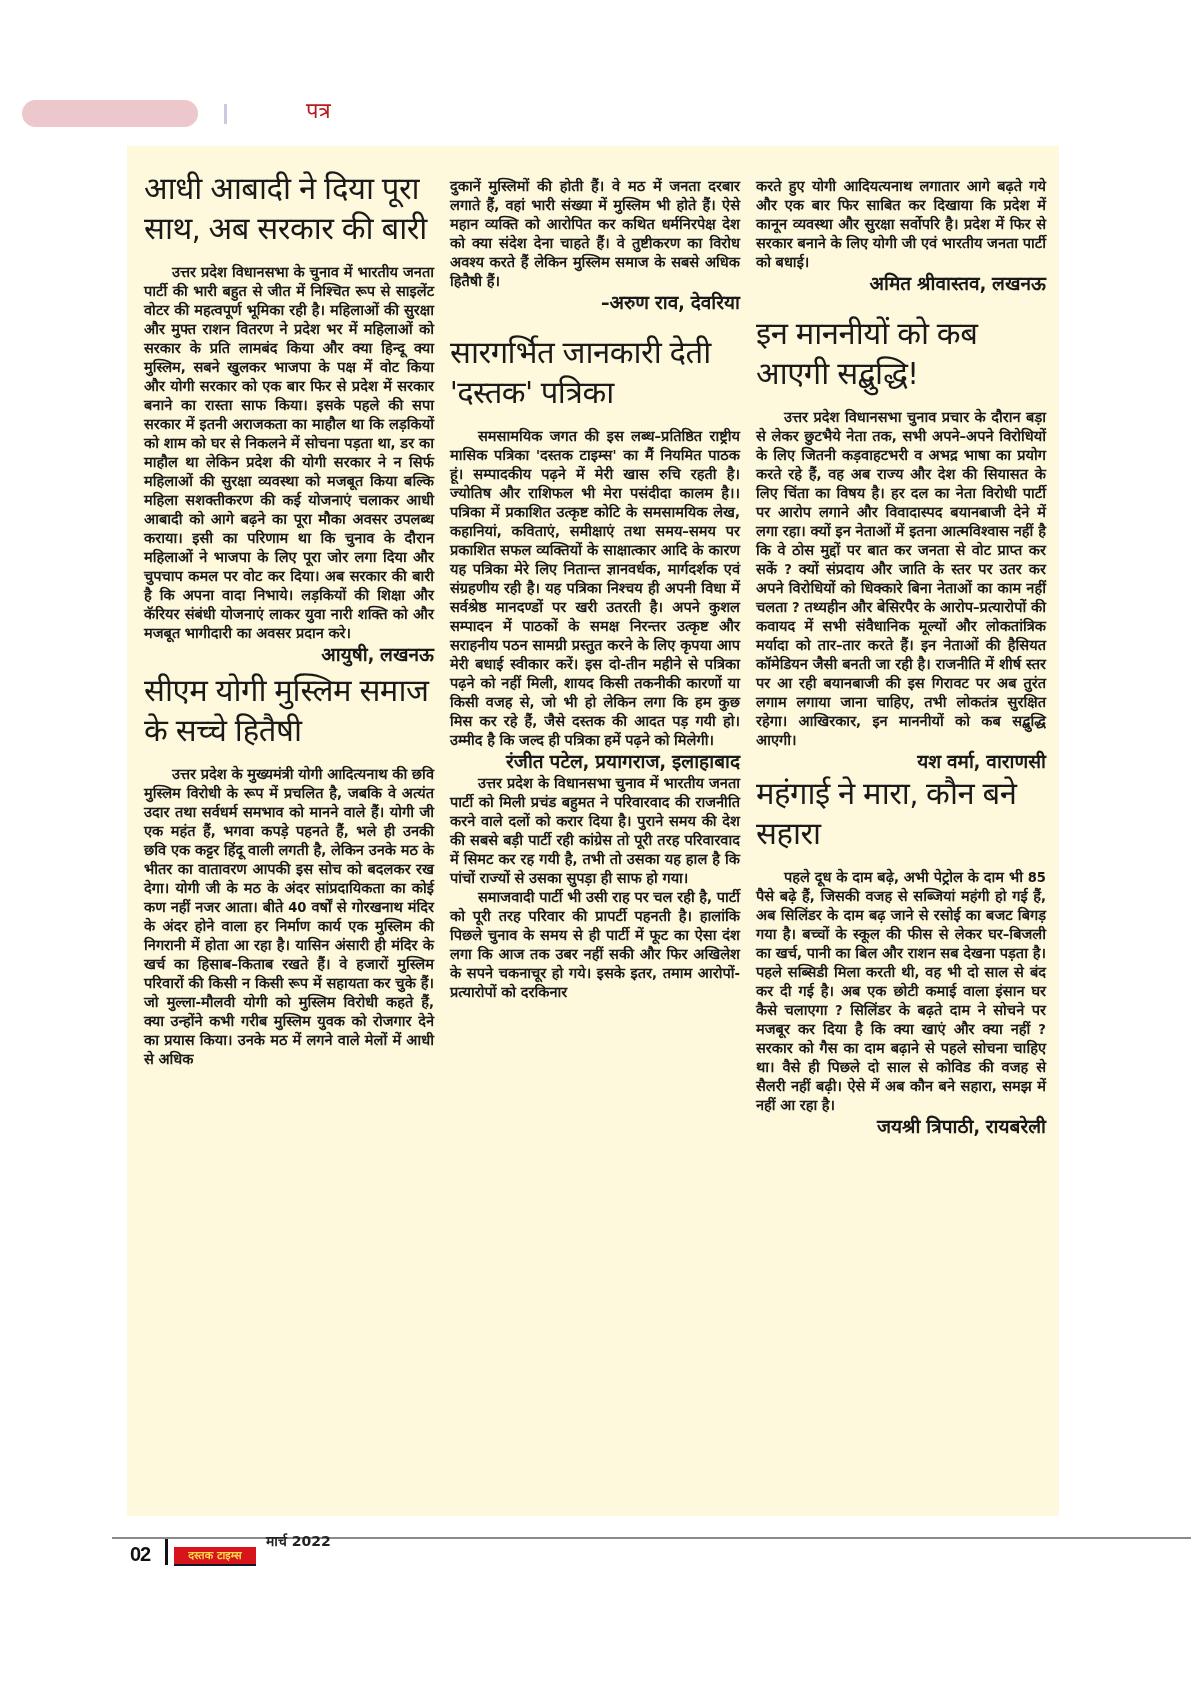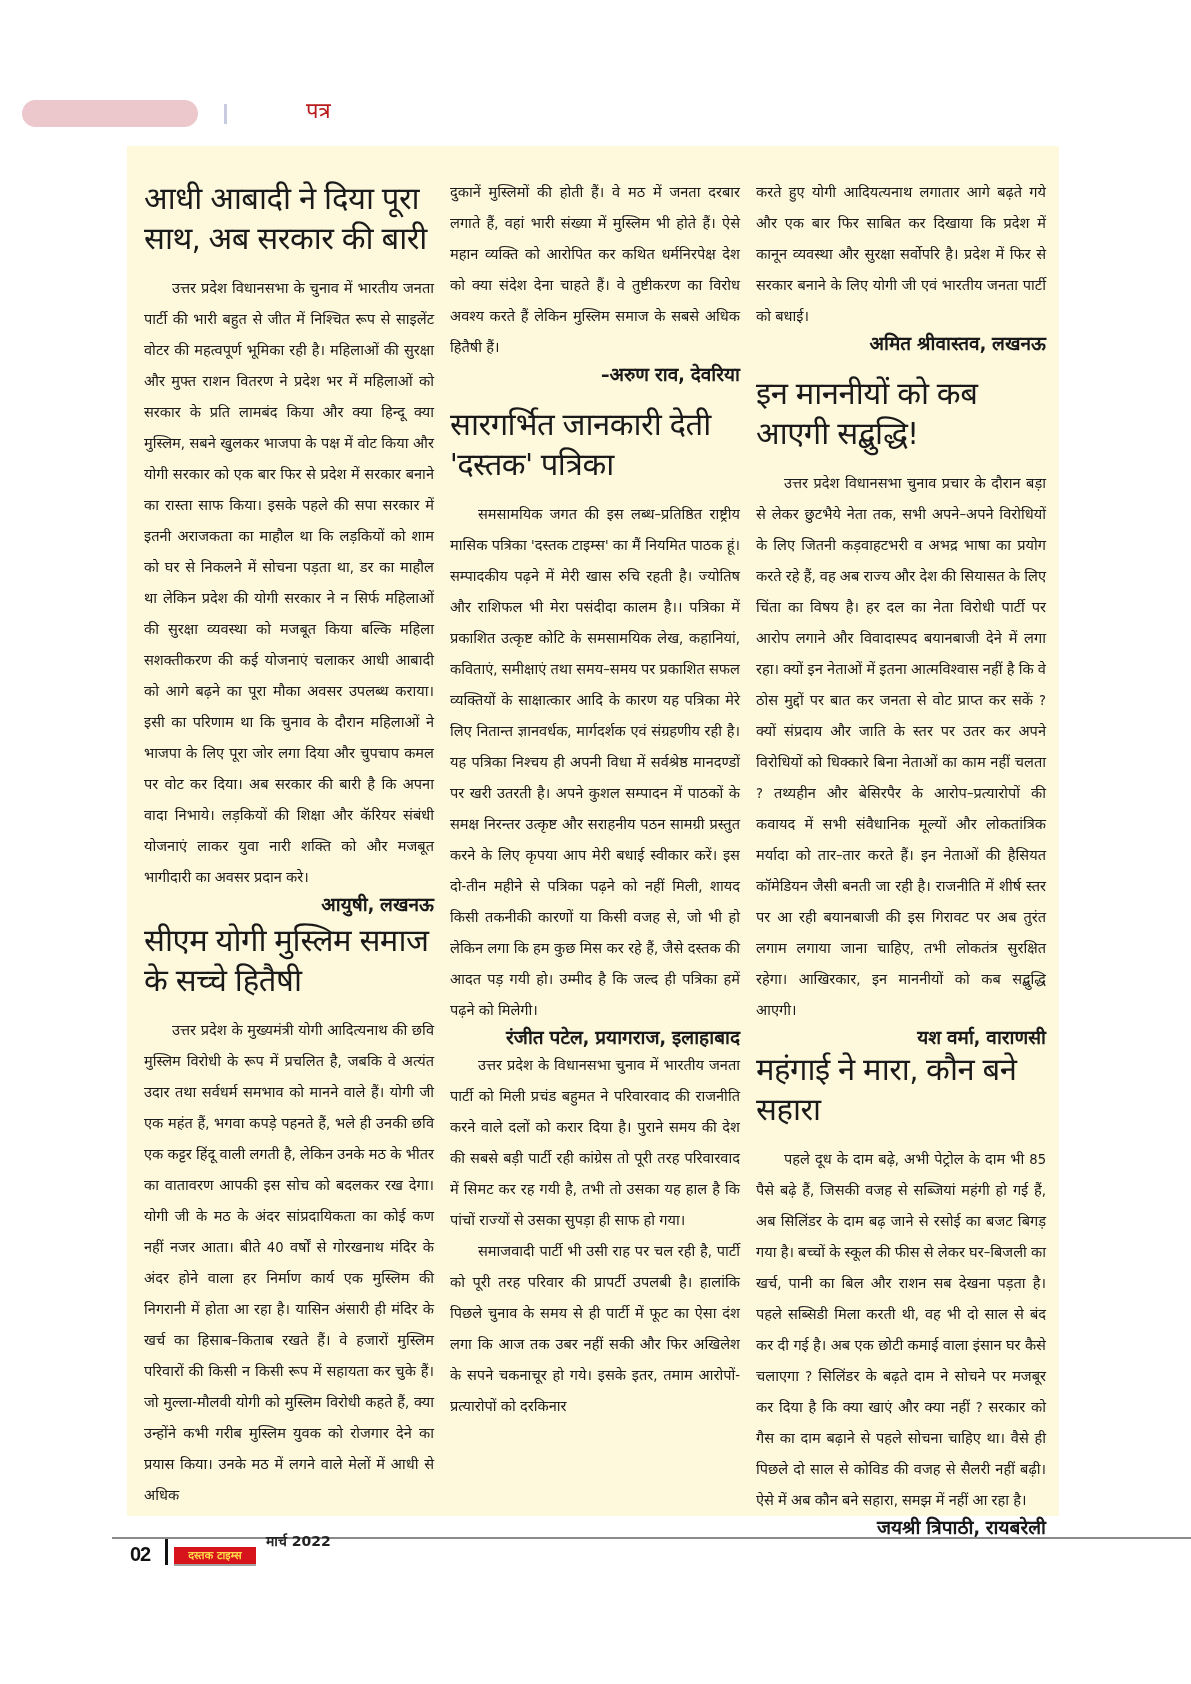--- a/index.html
+++ b/index.html
@@ -3,38 +3,38 @@
 <meta charset="utf-8">
 <style>
   html, body { margin:0; padding:0; background:#ffffff; }
   body { width:1191px; height:1684px; position:relative; overflow:hidden;
          font-family:"DejaVu Sans","Liberation Sans",sans-serif; color:#1a1a1a; }
   .pill { position:absolute; left:22px; top:100px; width:176px; height:27px; border-radius:14px; background:#ecc8cd; }
   .sep { position:absolute; left:224px; top:104px; width:3px; height:20px; background:#c9cbe0; }
   .section { position:absolute; left:306px; top:96px; font-size:22px; color:#b91c1c; line-height:30px; }
   .panel { position:absolute; left:127px; top:146px; width:932px; height:1370px; background:#fef8dc; }
   .col { position:absolute; top:0; width:290px; }
-  .c1 { left:17px; top:32px; }
+  .c1 { left:17px; top:22px; }
   .c2 { left:323px; top:30px; }
   .c3 { left:629px; top:30px; }
   h2 { font-family:"DejaVu Sans Condensed","DejaVu Sans","Liberation Sans",sans-serif; font-weight:normal;
        font-size:31px; line-height:40px; margin:0 0 14px 0; color:#1a1a1a; letter-spacing:-0.5px; }
-  p { margin:0; font-size:14.6px; line-height:31px; text-align:justify; text-indent:28px;
-      font-family:"DejaVu Sans Condensed","DejaVu Sans","Liberation Sans",sans-serif; }
+  p { margin:0; font-size:14.6px; line-height:19px; text-align:justify; text-indent:28px;
+      font-family:"DejaVu Sans Condensed","DejaVu Sans","Liberation Sans",sans-serif;font-weight:bold; }
   p.noindent { text-indent:0; }
   .sig { text-align:right; font-weight:bold; font-size:19px; line-height:24px;
          font-family:"DejaVu Sans Condensed","DejaVu Sans","Liberation Sans",sans-serif; }
   .gap { height:18px; }
   .footer-rule { position:absolute; left:112px; right:0; top:1537px; height:2px; background:#8a8a8a; }
   .page-no { position:absolute; left:130px; top:1543px; font-size:20px; font-weight:bold;
              font-family:"Liberation Sans",sans-serif; color:#111; letter-spacing:-1px; }
   .page-bar { position:absolute; left:165px; top:1539px; width:3px; height:26px; background:#111; }
   .logo { position:absolute; left:174px; top:1547px; width:82px; height:17px; background:#d7141b;
           color:#ffd84a; font-size:11px; line-height:17px; text-align:center; font-weight:bold;
-          border-bottom:2px solid #a3a3a3; }
+          border-bottom:2px solid #0f172a; }
   .issue { position:absolute; left:266px; top:1532px; font-size:14px; font-weight:bold; color:#222; line-height:18px; }
 </style>
 </head>
 <body>
 
 <div class="pill"></div>
 <div class="sep"></div>
 <div class="section">पत्र</div>
 
 <div class="panel">
@@ -57,21 +57,21 @@
       <div class="sig">–अरुण राव, देवरिया</div>
     </article>
     <div class="gap"></div>
     <article>
       <h2>सारगर्भित जानकारी देती 'दस्तक' पत्रिका</h2>
       <p>समसामयिक जगत की इस लब्ध–प्रतिष्ठित राष्ट्रीय मासिक पत्रिका 'दस्तक टाइम्स' का मैं नियमित पाठक हूं। सम्पादकीय पढ़ने में मेरी खास रुचि रहती है। ज्योतिष और राशिफल भी मेरा पसंदीदा कालम है।। पत्रिका में प्रकाशित उत्कृष्ट कोटि के समसामयिक लेख, कहानियां, कविताएं, समीक्षाएं तथा समय–समय पर प्रकाशित सफल व्यक्तियों के साक्षात्कार आदि के कारण यह पत्रिका मेरे लिए नितान्त ज्ञानवर्धक, मार्गदर्शक एवं संग्रहणीय रही है। यह पत्रिका निश्चय ही अपनी विधा में सर्वश्रेष्ठ मानदण्डों पर खरी उतरती है। अपने कुशल सम्पादन में पाठकों के समक्ष निरन्तर उत्कृष्ट और सराहनीय पठन सामग्री प्रस्तुत करने के लिए कृपया आप मेरी बधाई स्वीकार करें। इस दो-तीन महीने से पत्रिका पढ़ने को नहीं मिली, शायद किसी तकनीकी कारणों या किसी वजह से, जो भी हो लेकिन लगा कि हम कुछ मिस कर रहे हैं, जैसे दस्तक की आदत पड़ गयी हो। उम्मीद है कि जल्द ही पत्रिका हमें पढ़ने को मिलेगी।</p>
       <div class="sig">रंजीत पटेल, प्रयागराज, इलाहाबाद</div>
     </article>
     <article>
       <p>उत्तर प्रदेश के विधानसभा चुनाव में भारतीय जनता पार्टी को मिली प्रचंड बहुमत ने परिवारवाद की राजनीति करने वाले दलों को करार दिया है। पुराने समय की देश की सबसे बड़ी पार्टी रही कांग्रेस तो पूरी तरह परिवारवाद में सिमट कर रह गयी है, तभी तो उसका यह हाल है कि पांचों राज्यों से उसका सुपड़ा ही साफ हो गया।</p>
-      <p>समाजवादी पार्टी भी उसी राह पर चल रही है, पार्टी को पूरी तरह परिवार की प्रापर्टी उपलबी है। हालांकि पिछले चुनाव के समय से ही पार्टी में फूट का ऐसा दंश लगा कि आज तक उबर नहीं सकी और फिर अखिलेश के सपने चकनाचूर हो गये। इसके इतर, तमाम आरोपों-प्रत्यारोपों को दरकिनार</p>
+      <p>समाजवादी पार्टी भी उसी राह पर चल रही है, पार्टी को पूरी तरह परिवार की प्रापर्टी पहनती है। हालांकि पिछले चुनाव के समय से ही पार्टी में फूट का ऐसा दंश लगा कि आज तक उबर नहीं सकी और फिर अखिलेश के सपने चकनाचूर हो गये। इसके इतर, तमाम आरोपों-प्रत्यारोपों को दरकिनार</p>
     </article>
   </div>
 
   <div class="col c3">
     <article>
       <p class="noindent">करते हुए योगी आदियत्यनाथ लगातार आगे बढ़ते गये और एक बार फिर साबित कर दिखाया कि प्रदेश में कानून व्यवस्था और सुरक्षा सर्वोपरि है। प्रदेश में फिर से सरकार बनाने के लिए योगी जी एवं भारतीय जनता पार्टी को बधाई।</p>
       <div class="sig">अमित श्रीवास्तव, लखनऊ</div>
     </article>
     <div class="gap"></div>
     <article>

